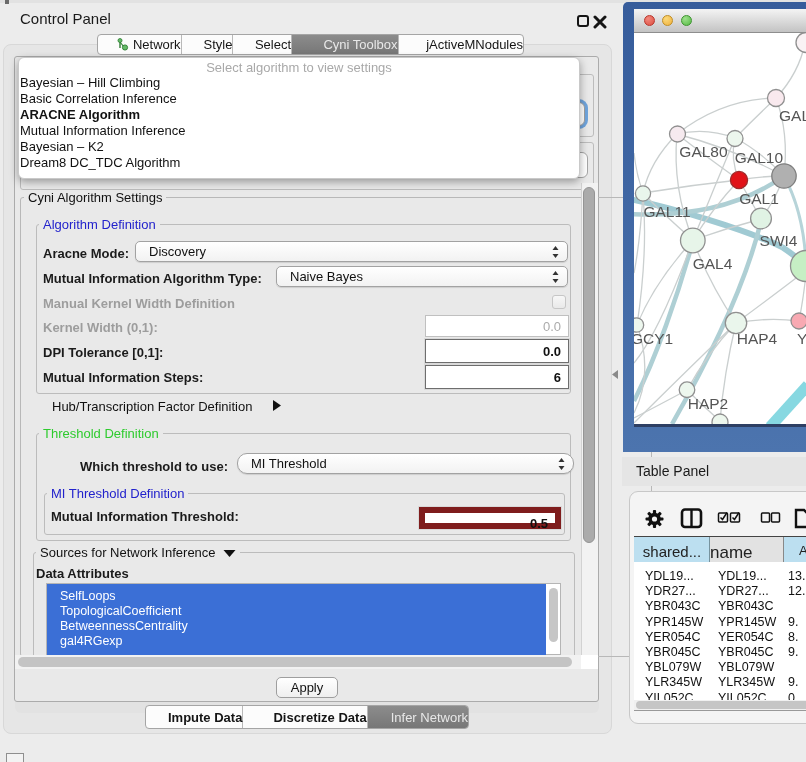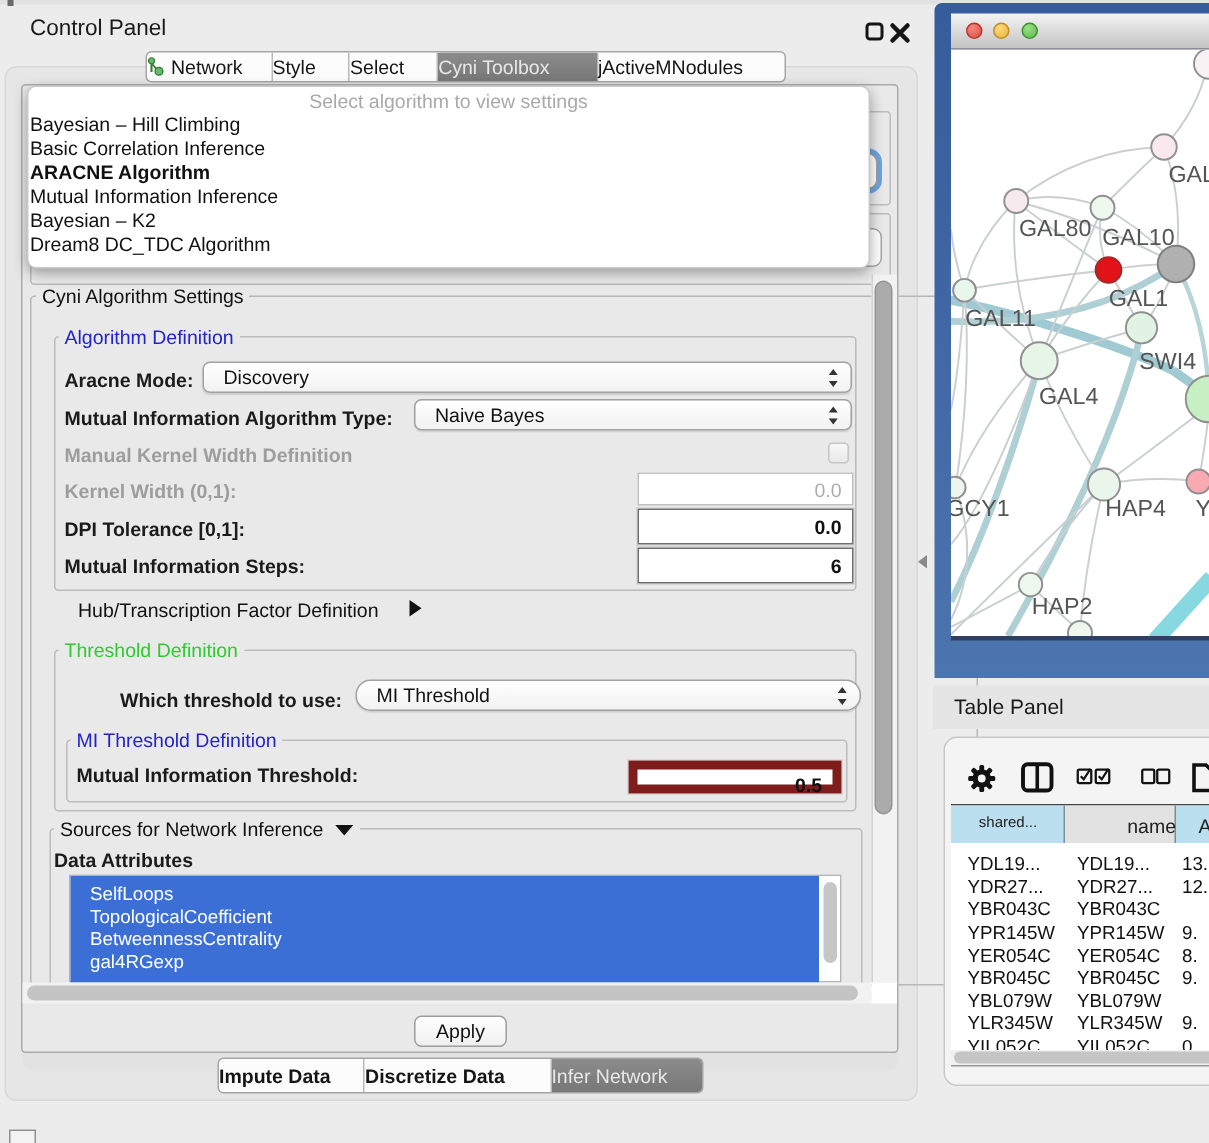--- a/index.html
+++ b/index.html
@@ -12,21 +12,21 @@
 .gbox { position:absolute; border:1px solid #BCBCBC; border-radius:3px; }
 .gtitle { position:absolute; top:-8px; background:#E9E9E9; padding:0 4px; font-size:13px; white-space:nowrap; }
 .sel { position:absolute; border:1px solid #A2A2A2; border-radius:5px;
   background:linear-gradient(#FFFFFF,#F2F2F2); font-size:13px; color:#111;
   box-shadow:0 1px 1px rgba(0,0,0,0.12); }
 .sel .tx { position:absolute; left:13px; top:2px; }
 .arrows { position:absolute; right:8px; top:50%; width:7px; height:12px; margin-top:-6px; }
 .num { position:absolute; background:#fff; font-size:13px; text-align:right; color:#111; }
 .seg { position:absolute; background:#FCFCFC; border:1px solid #A5A5A5; border-radius:4px;
   display:flex; font-size:13px; color:#151515; overflow:hidden; }
-.seg .s { display:flex; align-items:center; justify-content:flex-start; border-right:1px solid #B9B9B9; }
+.seg .s { display:flex; align-items:center; justify-content:flex-end; border-right:1px solid #B9B9B9; }
 .seg .s:last-child { border-right:none; }
 .seg .on { background:linear-gradient(#8C8C8C,#777777); color:#E8E8E8; }
 </style>
 </head>
 <body>
 <div id="stage">
 
 <div class="abs" style="left:0;top:0;width:806px;height:3px;background:#E2E2E2;"></div>
 <div class="abs" style="left:5px;top:0;width:4px;height:4px;background:#6A6A6A;"></div>
 
@@ -282,22 +282,22 @@
 
   <g stroke="#111" fill="none" stroke-width="2.4">
     <path d="M152 2 L160 2 L164 6 L164 19 L152 19 Z"></path>
   </g>
 </svg>
 
 <div class="abs" style="left:634px;top:536px;width:172px;height:1px;background:#444;"></div>
 <div class="abs" style="left:634px;top:537px;width:76px;height:25px;background:#BCDFF0;border-right:1px solid #77939E;"></div>
 <div class="abs" style="left:710px;top:537px;width:74px;height:25px;background:#E2E2E2;border-right:1px solid #888;"></div>
 <div class="abs" style="left:784px;top:537px;width:22px;height:25px;background:#BCDFF0;"></div>
-<div class="abs" style="left:634px;top:543px;width:76px;text-align:center;font-size:10px;color:#222;">shared...</div>
-<div class="abs" style="left:710px;top:543px;width:74px;text-align:right;font-size:13px;color:#222;">name</div>
+<div class="abs" style="left:634px;top:543px;width:76px;text-align:center;font-size:15px;color:#222;">shared...</div>
+<div class="abs" style="left:710px;top:543px;width:74px;text-align:left;font-size:17px;color:#222;">name</div>
 <div class="abs" style="left:799px;top:543px;font-size:13px;color:#222;">A</div>
 <div class="abs" style="left:634px;top:562px;width:172px;height:138px;background:#fff;overflow:hidden;">
   <div style="position:absolute;left:11px;top:7px;font-size:12.5px;line-height:15.2px;color:#111;">YDL19...<br>YDR27...<br>YBR043C<br>YPR145W<br>YER054C<br>YBR045C<br>YBL079W<br>YLR345W<br>YIL052C</div>
   <div style="position:absolute;left:84px;top:7px;font-size:12.5px;line-height:15.2px;color:#111;">YDL19...<br>YDR27...<br>YBR043C<br>YPR145W<br>YER054C<br>YBR045C<br>YBL079W<br>YLR345W<br>YIL052C</div>
   <div style="position:absolute;left:154px;top:7px;font-size:12.5px;line-height:15.2px;color:#111;">13.<br>12.<br><br>9.<br>8.<br>9.<br><br>9.<br>0.</div>
 </div>
 <div class="abs" style="left:634px;top:700px;width:172px;height:10px;background:#F0F0F0;"></div>
 <div class="abs" style="left:636px;top:701px;width:170px;height:8px;background:#C5C5C5;border-radius:4px 0 0 4px;"></div>
 <div class="abs" style="left:634px;top:710px;width:172px;height:1px;background:#999;"></div>
 

